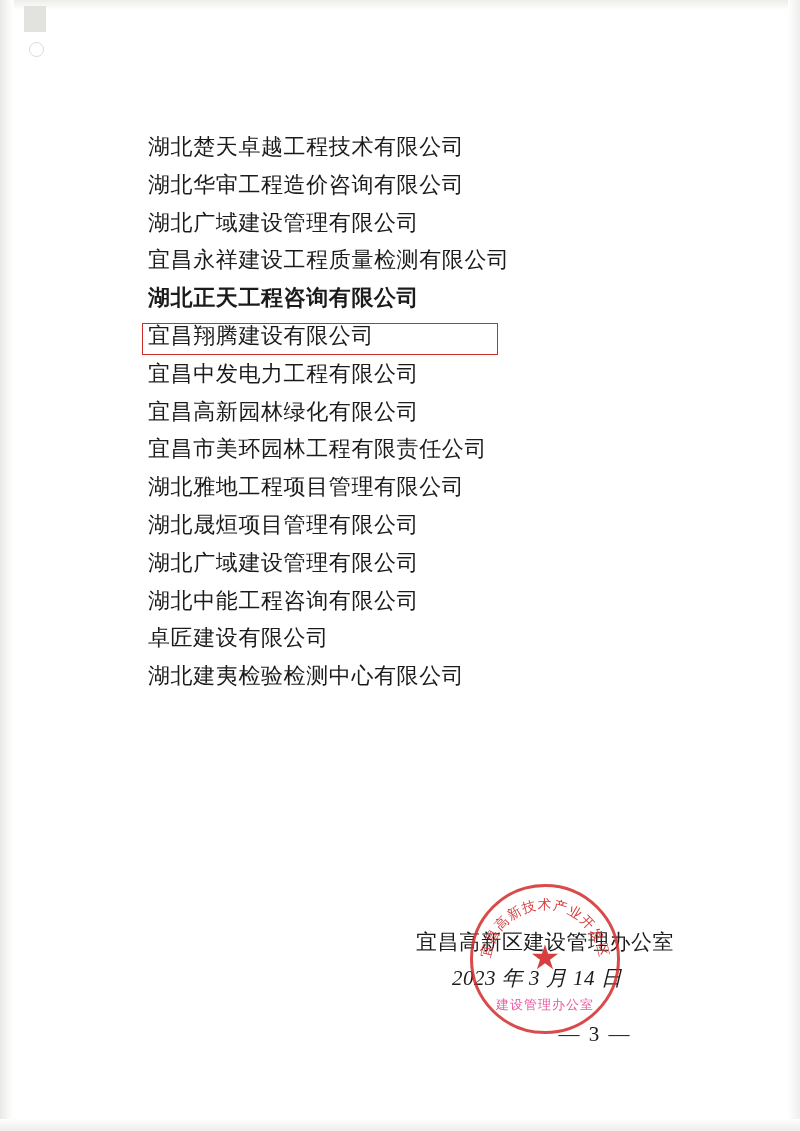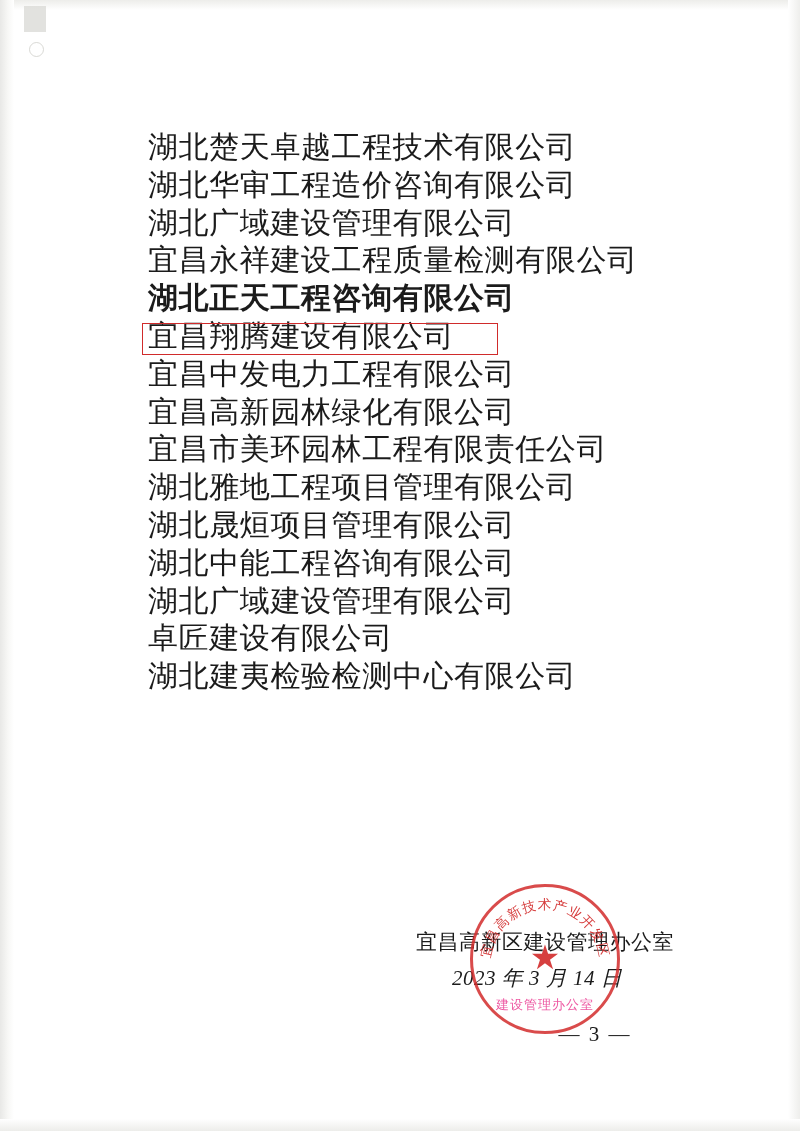--- a/index.html
+++ b/index.html
@@ -57,21 +57,21 @@
     border-radius: 50%;
     opacity: .8;
   }
   .body-list {
     position: absolute;
     left: 148px;
     top: 128px;
     width: 520px;
   }
   .company-line {
-    font-size: 30px;
+    font-size: 22px;
     line-height: 37.8px;
     color: #1b1b1b;
     letter-spacing: 0.6px;
     white-space: nowrap;
   }
   .company-line.highlight {
     position: relative;
     font-weight: bold;
   }
   .highlight-box {
@@ -187,22 +187,22 @@
     <div class="company-line">湖北华审工程造价咨询有限公司</div>
     <div class="company-line">湖北广域建设管理有限公司</div>
     <div class="company-line">宜昌永祥建设工程质量检测有限公司</div>
     <div class="company-line highlight">湖北正天工程咨询有限公司</div>
     <div class="company-line">宜昌翔腾建设有限公司</div>
     <div class="company-line">宜昌中发电力工程有限公司</div>
     <div class="company-line">宜昌高新园林绿化有限公司</div>
     <div class="company-line">宜昌市美环园林工程有限责任公司</div>
     <div class="company-line">湖北雅地工程项目管理有限公司</div>
     <div class="company-line">湖北晟烜项目管理有限公司</div>
+    <div class="company-line">湖北广域建设管理有限公司</div>
     <div class="company-line">湖北中能工程咨询有限公司</div>
-    <div class="company-line">湖北广域建设管理有限公司</div>
     <div class="company-line">卓匠建设有限公司</div>
     <div class="company-line">湖北建夷检验检测中心有限公司</div>
   </div>
 
   <div class="highlight-box"></div>
 
   <div class="signature-block">
     <div class="sign-org">宜昌高新区建设管理办公室</div>
     <div class="sign-date">2023 年 3 月 14 日</div>
   </div>

